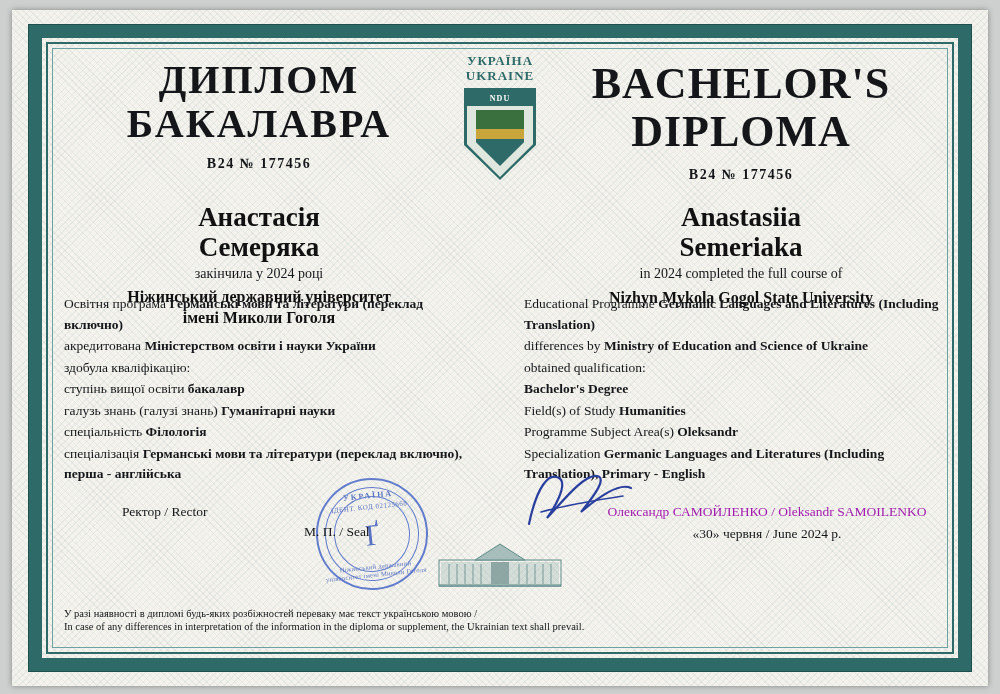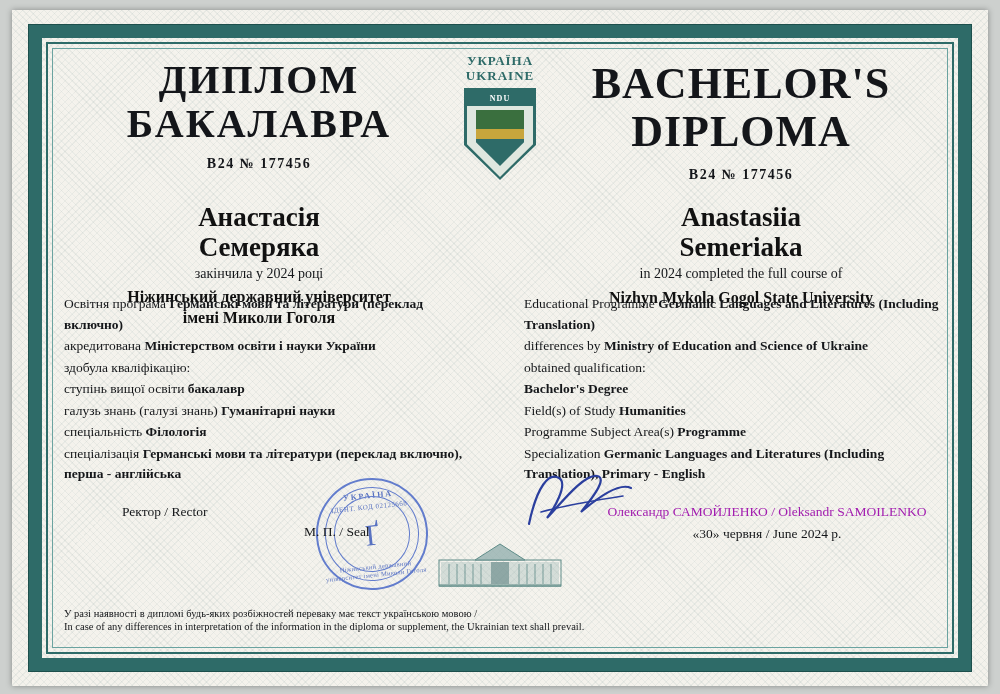--- a/index.html
+++ b/index.html
@@ -242,21 +242,21 @@
           <div class="row"><span>галузь знань (галузі знань) </span><span class="b">Гуманітарні науки</span></div>
           <div class="row"><span>спеціальність </span><span class="b">Філологія</span></div>
           <div class="row"><span>спеціалізація </span><span class="b">Германські мови та літератури (переклад включно), перша - англійська</span></div>
         </div>
       <div class="bcol right" id="rows-right">
           <div class="row"><span>Educational Programme </span><span class="b">Germanic Languages and Literatures (Including Translation)</span></div>
           <div class="row"><span>differences by </span><span class="b">Ministry of Education and Science of Ukraine</span></div>
           <div class="row"><span>obtained qualification:</span></div>
           <div class="row"><span class="b">Bachelor's Degree</span></div>
           <div class="row"><span>Field(s) of Study </span><span class="b">Humanities</span></div>
-          <div class="row"><span>Programme Subject Area(s) </span><span class="b">Programme</span></div>
+          <div class="row"><span>Programme Subject Area(s) </span><span class="b">Oleksandr</span></div>
           <div class="row"><span>Specialization </span><span class="b">Germanic Languages and Literatures (Including Translation), Primary - English</span></div>
         </div>
     </div>
 
     <div class="sigzone">
       <div class="rector">Ректор / Rector</div>
 
       <div class="seal">
         <div class="seal-top">УКРАЇНА</div>
         <div class="seal-code">ІДЕНТ. КОД 02125668</div>

